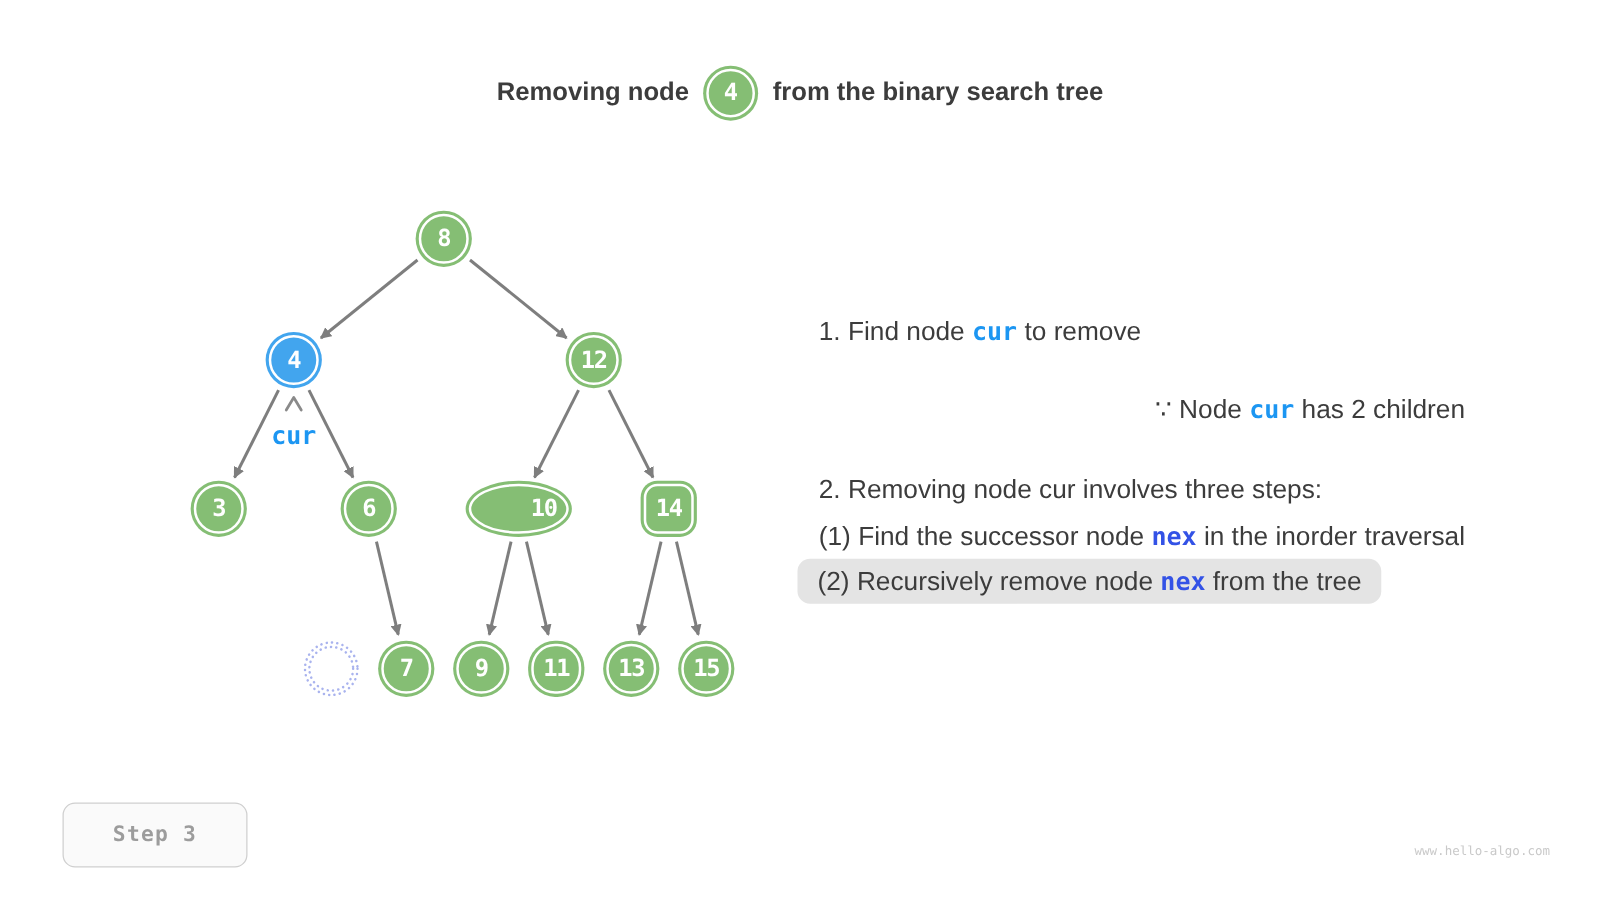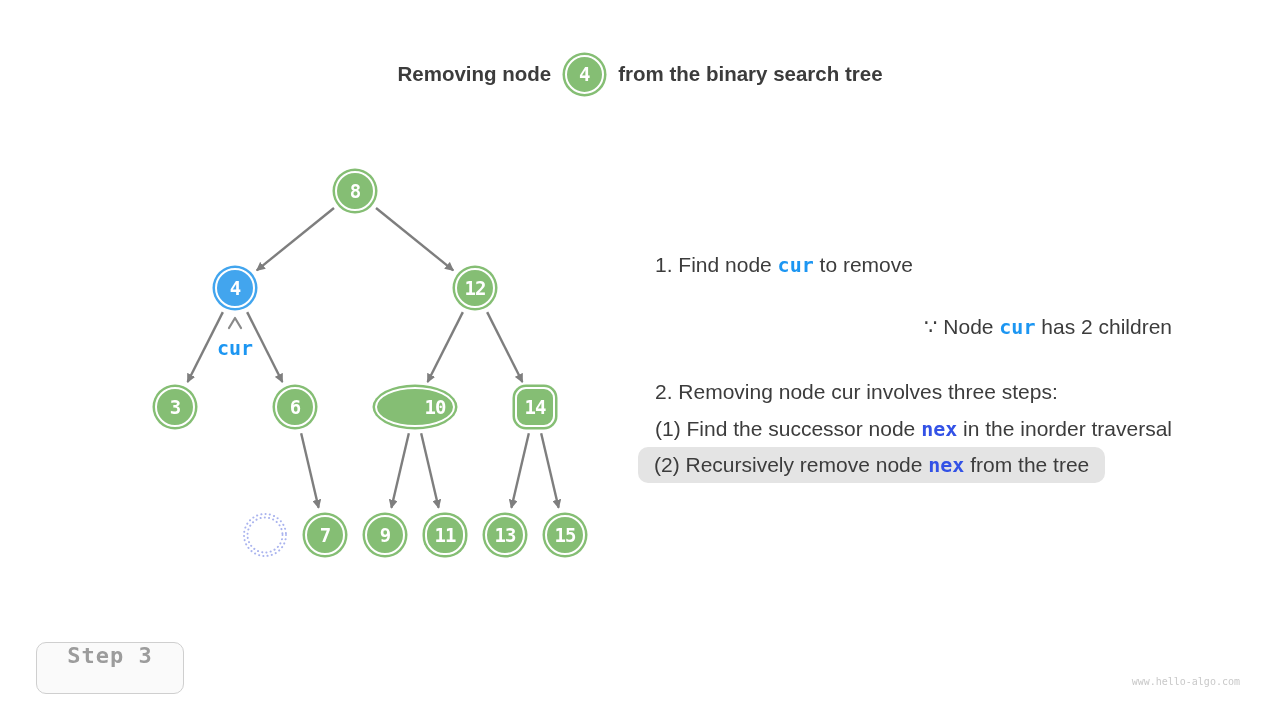--- a/index.html
+++ b/index.html
@@ -49,25 +49,25 @@
   .note-line:nth-child(3){margin-bottom:1px;}
   .note-line.hl{
     display:inline-block;background:var(--c-highlight-bg,#E4E4E4);
     border-radius:10px;padding:0 16px;margin-left:-17px;
   }
   .tok{font-family:"DejaVu Sans Mono",monospace;font-weight:bold;font-size:20px;}
   .tok.cur{color:var(--c-cur-text,#1C96F2);}
   .tok.nex{color:var(--c-nex-text,#3352E6);}
   
   .step-badge{
-    position:absolute;left:36px;top:642px;width:146px;height:50px;
+    position:absolute;left:50px;top:642px;width:146px;height:50px;
     border:1.5px solid var(--c-step-border,#CFCFCF);border-radius:10px;
     background:var(--c-step-bg,#FAFAFA);
-    display:flex;justify-content:center;
-    font-family:"DejaVu Sans Mono",monospace;font-weight:bold;font-size:22px;
+    display:flex;align-items:center;justify-content:center;
+    font-family:"DejaVu Sans Mono",monospace;font-weight:bold;font-size:17px;
     color:var(--c-step-text,#9C9C9C);letter-spacing:1px;
   }
   
   .watermark{
     position:absolute;right:40px;top:676px;
     font-family:"DejaVu Sans Mono",monospace;font-size:10px;
     color:var(--c-watermark,#C9C9C9);
   }
 </style>
 </head>

